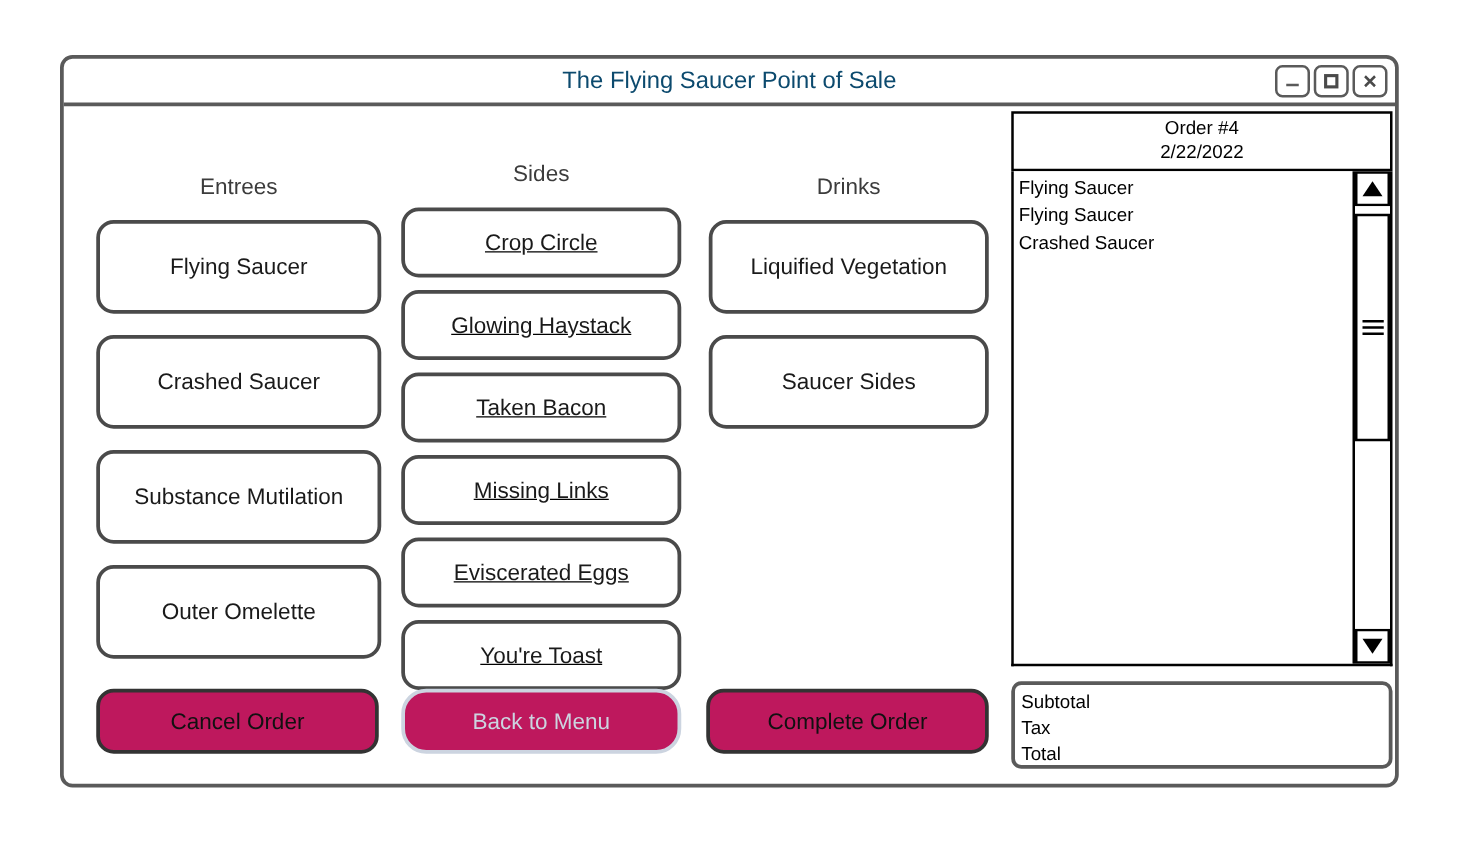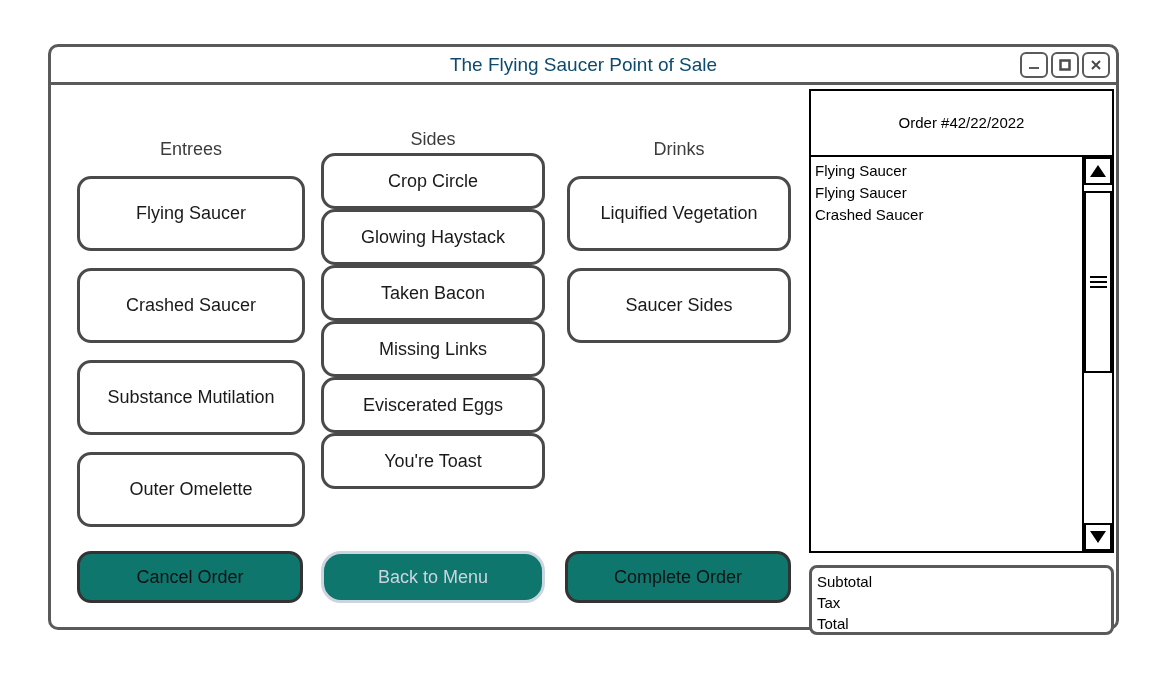--- a/index.html
+++ b/index.html
@@ -93,21 +93,21 @@
   .col-entrees .col-header,
   .col-drinks  .col-header { margin-top: 54px; }
   .col-sides   .col-header { margin-top: 44px; }
 
   .btn-list {
     display: flex;
     flex-direction: column;
     align-items: center;
   }
   .col-entrees .btn-list { margin-top: 16px; gap: 17px; }
-  .col-sides   .btn-list { margin-top: 3px; gap: 0; }
+  .col-sides   .btn-list { margin-top: 16px; gap: 10px; text-decoration: underline; }
   .col-drinks  .btn-list { margin-top: 16px; gap: 17px; }
 
   .menu-btn {
     border: 3px solid #4a4a4a;
     border-radius: 14px;
     background: #ffffff;
     color: #1a1a1a;
     font-family: "Liberation Sans", sans-serif;
     font-size: 18px;
     text-align: center;
@@ -130,21 +130,21 @@
     bottom: 24px;
     width: 752px;
     height: 52px;
   }
   .action-btn {
     position: absolute;
     top: 0;
     height: 52px;
     border: 3px solid #333333;
     border-radius: 14px;
-    background: #0f766e;
+    background: #be185d;
     color: #111111;
     font-family: "Liberation Sans", sans-serif;
     font-size: 18px;
     display: flex;
     align-items: center;
     justify-content: center;
     box-sizing: border-box;
     cursor: pointer;
   }
   .act-cancel   { left: 26px;  width: 226px; }
@@ -162,23 +162,23 @@
     position: absolute;
     left: 758px;
     top: 4px;
     width: 305px;
     height: 502px;
   }
 
   .order-header {
     border: 2px solid #000000;
     box-sizing: border-box;
-    height: 68px;
-    display: flex;
-    flex-direction: row;
+    height: 48px;
+    display: flex;
+    flex-direction: column;
     align-items: center;
     justify-content: center;
     background: #ffffff;
     line-height: 1.25;
   }
   .order-header div { font-size: 15px; color: #000000; }
 
   .order-list-wrap {
     position: relative;
     border: 2px solid #000000;

